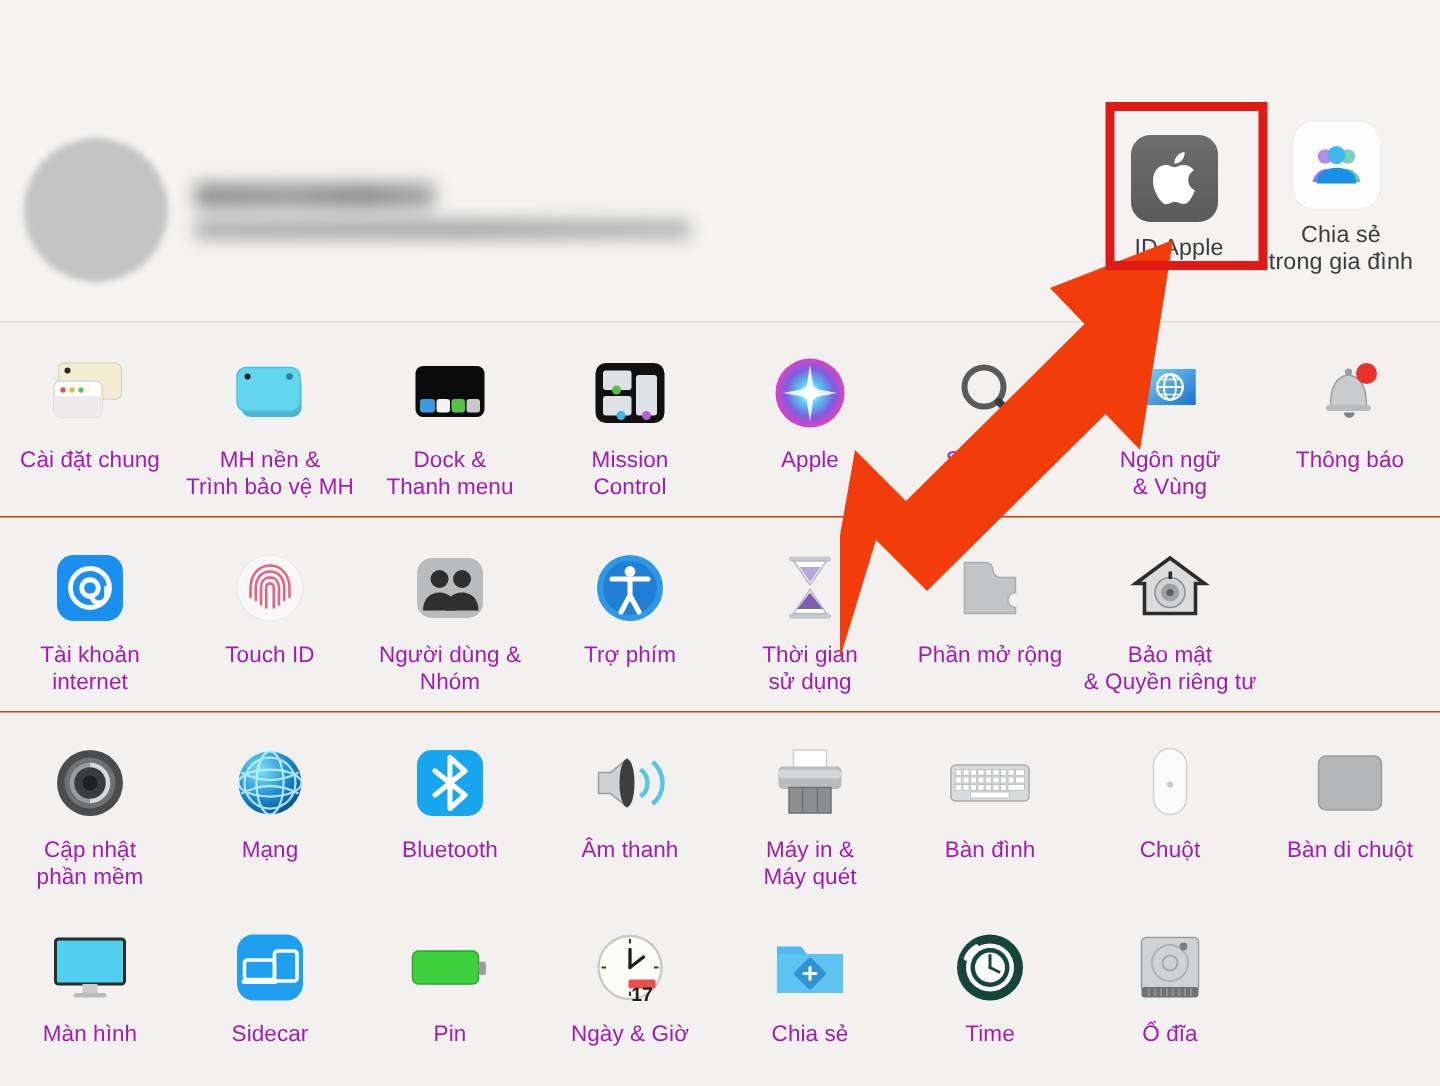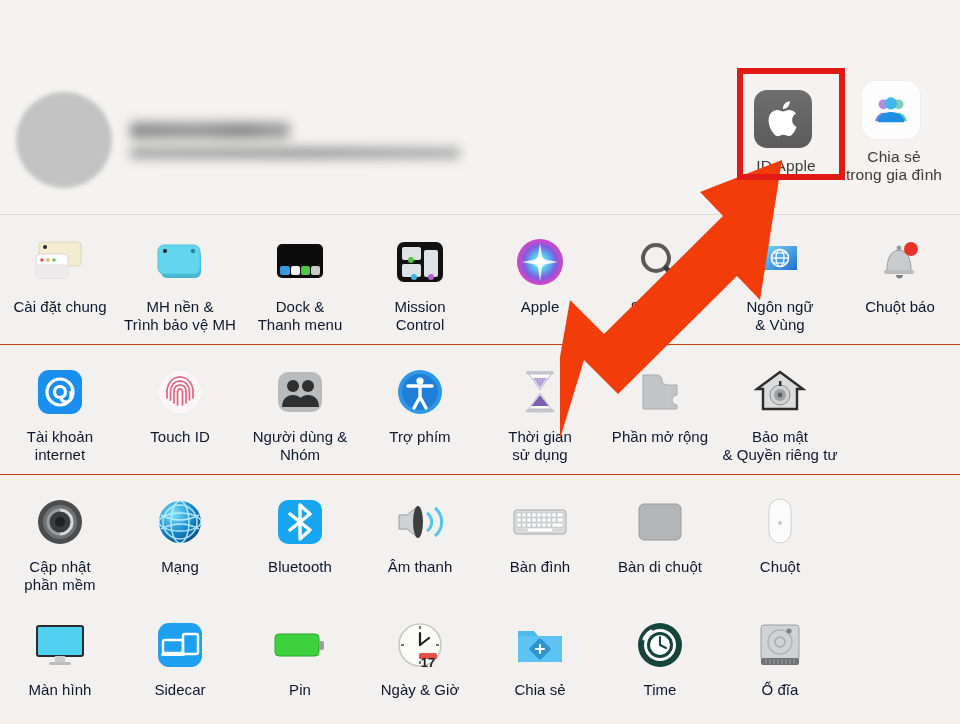--- a/index.html
+++ b/index.html
@@ -98,21 +98,21 @@
     display: flex; flex-direction: column; align-items: center;
     text-align: center;
     padding: 0 2px;
   }
   .cell .icon-wrap {
     width: 58px; height: 58px;
     display: flex; align-items: center; justify-content: center;
   }
   .cell .caption {
     margin-top: 7px;
-    font-size: 15px; color: #0f172a; line-height: 1.2;
+    font-size: 15px; color: #a21caf; line-height: 1.2;
     white-space: pre-line; letter-spacing: .05px;
   }
 
   
   .arrow {
     position: absolute; left: 560px; top: 148px;
     width: 260px; height: 300px;
     z-index: 5; pointer-events: none;
   }
 </style>
@@ -286,21 +286,21 @@
       <div class="cell">
         <div class="icon-wrap">
           <svg width="50" height="50" viewBox="0 0 50 50" xmlns="http://www.w3.org/2000/svg" aria-hidden="true">
             <path d="M12 34 C12 24 14 14 24 13 C34 14 36 24 36 34 Z" fill="#c9cbcd" stroke="#9a9c9e"></path>
             <rect x="9" y="33" width="30" height="4" rx="2" fill="#b9bbbd"></rect>
             <path d="M21 38 h7 a3.5 3.5 0 0 1 -7 0 z" fill="#7e8183"></path>
             <circle cx="24" cy="11" r="2.4" fill="#9a9c9e"></circle>
             <circle cx="36" cy="12" r="7" fill="#e8322a"></circle>
           </svg>
         </div>
-        <div class="caption">Chuột báo</div>
+        <div class="caption">Thông báo</div>
       </div>
 
     </div>
   </div>
 
   <div class="section">
     <div class="row">
 
       <div class="cell">
         <div class="icon-wrap">
@@ -459,20 +459,35 @@
           <svg width="54" height="44" viewBox="0 0 54 44" xmlns="http://www.w3.org/2000/svg" aria-hidden="true">
             <path d="M6 15 h8 l11 -9 v32 l-11 -9 h-8 z" fill="#cfd1d3" stroke="#9a9c9e"></path>
             <ellipse cx="25" cy="22" rx="5" ry="16" fill="#3c3e40"></ellipse>
             <path d="M34 13 a11 11 0 0 1 0 18" fill="none" stroke="#56c6e8" stroke-width="3"></path>
             <path d="M42 8 a18 18 0 0 1 0 28" fill="none" stroke="#56c6e8" stroke-width="3"></path>
           </svg>
         </div>
         <div class="caption">Âm thanh</div>
       </div>
 
+      <div class="cell">
+        <div class="icon-wrap">
+          <svg width="54" height="48" viewBox="0 0 54 48" xmlns="http://www.w3.org/2000/svg" aria-hidden="true">
+            <rect x="16" y="2" width="22" height="12" fill="#ffffff" stroke="#cfcfcf"></rect>
+            <rect x="6" y="13" width="42" height="15" rx="3" fill="#b9bbbd"></rect>
+            <rect x="6" y="15" width="42" height="6" rx="3" fill="#d4d6d8"></rect>
+            <rect x="13" y="27" width="28" height="17" fill="#8d8f91"></rect>
+            <rect x="13" y="27" width="28" height="17" fill="none" stroke="#6f7173"></rect>
+            <line x1="22" y1="27" x2="22" y2="44" stroke="#6f7173"></line>
+            <line x1="32" y1="27" x2="32" y2="44" stroke="#6f7173"></line>
+          </svg>
+        </div>
+        <div class="caption">Máy in &amp;
+Máy quét</div>
+      </div>
 
       <div class="cell">
         <div class="icon-wrap">
           <svg width="56" height="34" viewBox="0 0 56 34" xmlns="http://www.w3.org/2000/svg" aria-hidden="true">
             <rect x="2" y="5" width="52" height="24" rx="3" fill="#d8dadc" stroke="#a9abad"></rect>
             <g fill="#ffffff" stroke="#b4b6b8" stroke-width=".5">
               <rect x="5" y="8" width="4" height="4"></rect>
                 <rect x="10" y="8" width="4" height="4"></rect>
                 <rect x="15" y="8" width="4" height="4"></rect>
               <rect x="20" y="8" width="4" height="4"></rect>
@@ -500,35 +515,35 @@
                 <rect x="40" y="18" width="11" height="4"></rect>
               <rect x="15" y="23" width="26" height="4"></rect>
             </g>
           </svg>
         </div>
         <div class="caption">Bàn đình</div>
       </div>
 
       <div class="cell">
         <div class="icon-wrap">
-          <svg width="50" height="42" viewBox="0 0 50 42" xmlns="http://www.w3.org/2000/svg" aria-hidden="true">
-            <rect x="4" y="3" width="42" height="36" rx="5" fill="#b3b5b7" stroke="#9a9c9e"></rect>
-          </svg>
-        </div>
-        <div class="caption">Bàn di chuột</div>
-      </div>
-
-      <div class="cell">
-        <div class="icon-wrap">
           <svg width="34" height="50" viewBox="0 0 34 50" xmlns="http://www.w3.org/2000/svg" aria-hidden="true">
             <rect x="6" y="2" width="22" height="44" rx="11" fill="#fbfbfb" stroke="#cfcfcf"></rect>
             <circle cx="17" cy="26" r="2" fill="#c9c9c9"></circle>
           </svg>
         </div>
         <div class="caption">Chuột</div>
+      </div>
+
+      <div class="cell">
+        <div class="icon-wrap">
+          <svg width="50" height="42" viewBox="0 0 50 42" xmlns="http://www.w3.org/2000/svg" aria-hidden="true">
+            <rect x="4" y="3" width="42" height="36" rx="5" fill="#b3b5b7" stroke="#9a9c9e"></rect>
+          </svg>
+        </div>
+        <div class="caption">Bàn di chuột</div>
       </div>
 
     </div>
   </div>
 
   <div class="section" style="border-top:none;">
     <div class="row" style="padding-top:12px;">
 
       <div class="cell">
         <div class="icon-wrap">

